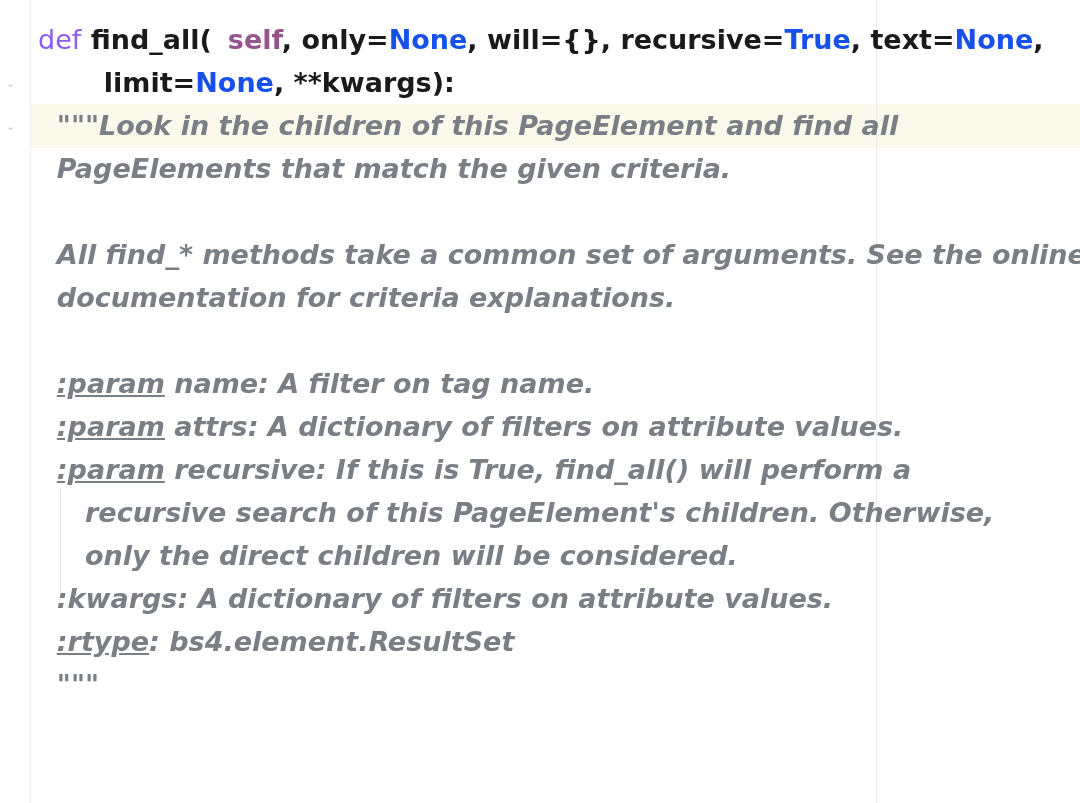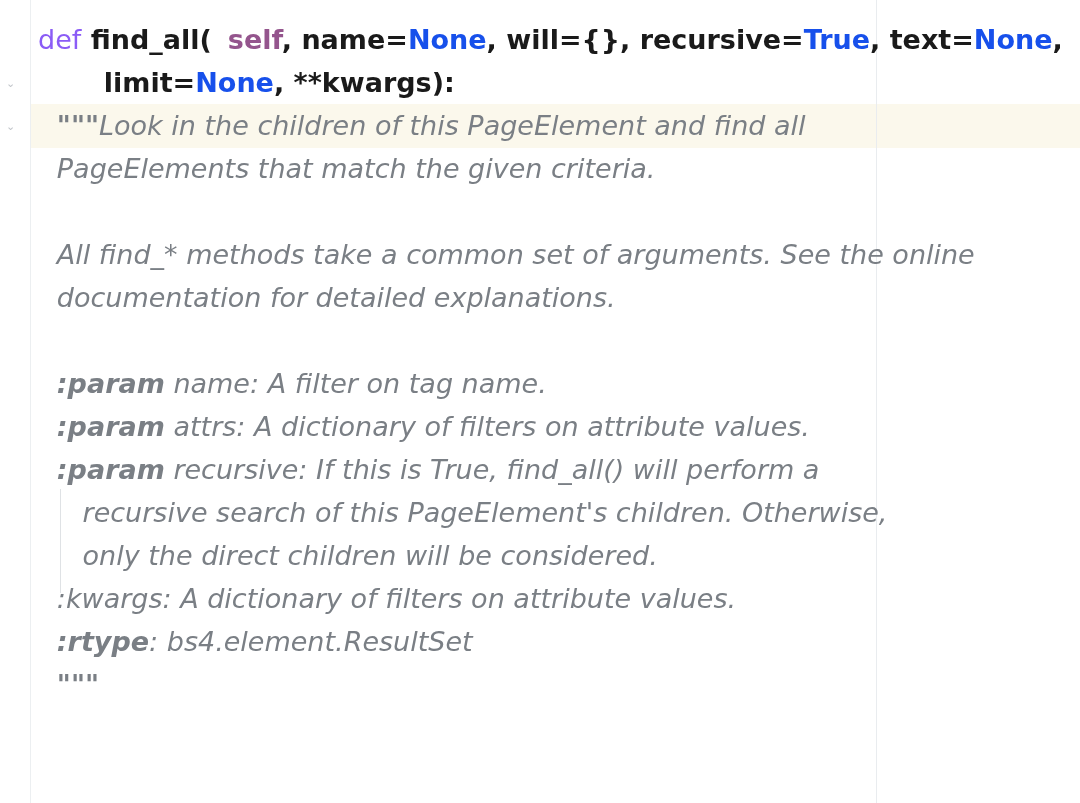--- a/index.html
+++ b/index.html
@@ -95,26 +95,27 @@
 
   .kw      { color: #8b5cf6; font-weight: normal; }
   .fn      { color: #1a1a1a; font-weight: bold; }
   .self    { color: #94558d; font-weight: bold; margin-left: 16px; }
   .const   { color: #1750eb; font-weight: bold; }
   .plain   { color: #1a1a1a; font-weight: bold; }
 
   .doc {
     color: #7a7f85;
     font-style: italic;
-    font-weight: normal;
+    font-weight: bold;
   }
   .doc-tag {
     color: #7a7f85;
     font-style: italic;
     font-weight: bold;
+    text-decoration: underline;
   }
   .doc-quote {
     color: #7a7f85;
     font-style: italic;
     font-weight: bold;
   }
 </style>
 </head>
 <body>
 
@@ -125,33 +126,33 @@
   <div class="gutter">
     <span class="fold-marker" style="top:79px;">⌄</span>
     <span class="fold-marker" style="top:122px;">⌄</span>
   </div>
 
   <div class="right-margin-line"></div>
   <div class="indent-guide"></div>
 
   <div class="code">
 
-    <div class="line"><span class="kw">def</span> <span class="fn">find_all</span><span class="plain">(</span><span class="self">self</span><span class="plain">, name=</span><span class="const">None</span><span class="plain">, will={}, recursive=</span><span class="const">True</span><span class="plain">, text=</span><span class="const">None</span><span class="plain">,</span></div>
+    <div class="line"><span class="kw">def</span> <span class="fn">find_all</span><span class="plain">(</span><span class="self">self</span><span class="plain">, only=</span><span class="const">None</span><span class="plain">, will={}, recursive=</span><span class="const">True</span><span class="plain">, text=</span><span class="const">None</span><span class="plain">,</span></div>
 
     <div class="line">       <span class="plain">limit=</span><span class="const">None</span><span class="plain">, **kwargs):</span></div>
 
     <div class="line">  <span class="doc-quote">"""</span><span class="doc">Look in the children of this PageElement and find all</span></div>
 
     <div class="line">  <span class="doc">PageElements that match the given criteria.</span></div>
 
     <div class="line blank">  <span class="doc"></span></div>
 
     <div class="line">  <span class="doc">All find_* methods take a common set of arguments. See the online</span></div>
 
-    <div class="line">  <span class="doc">documentation for detailed explanations.</span></div>
+    <div class="line">  <span class="doc">documentation for criteria explanations.</span></div>
 
     <div class="line blank">  <span class="doc"></span></div>
 
     <div class="line">  <span class="doc-tag">:param</span><span class="doc"> name: A filter on tag name.</span></div>
 
     <div class="line">  <span class="doc-tag">:param</span><span class="doc"> attrs: A dictionary of filters on attribute values.</span></div>
 
     <div class="line">  <span class="doc-tag">:param</span><span class="doc"> recursive: If this is True, find_all() will perform a</span></div>
 
     <div class="line">  <span class="doc">   recursive search of this PageElement's children. Otherwise,</span></div>

